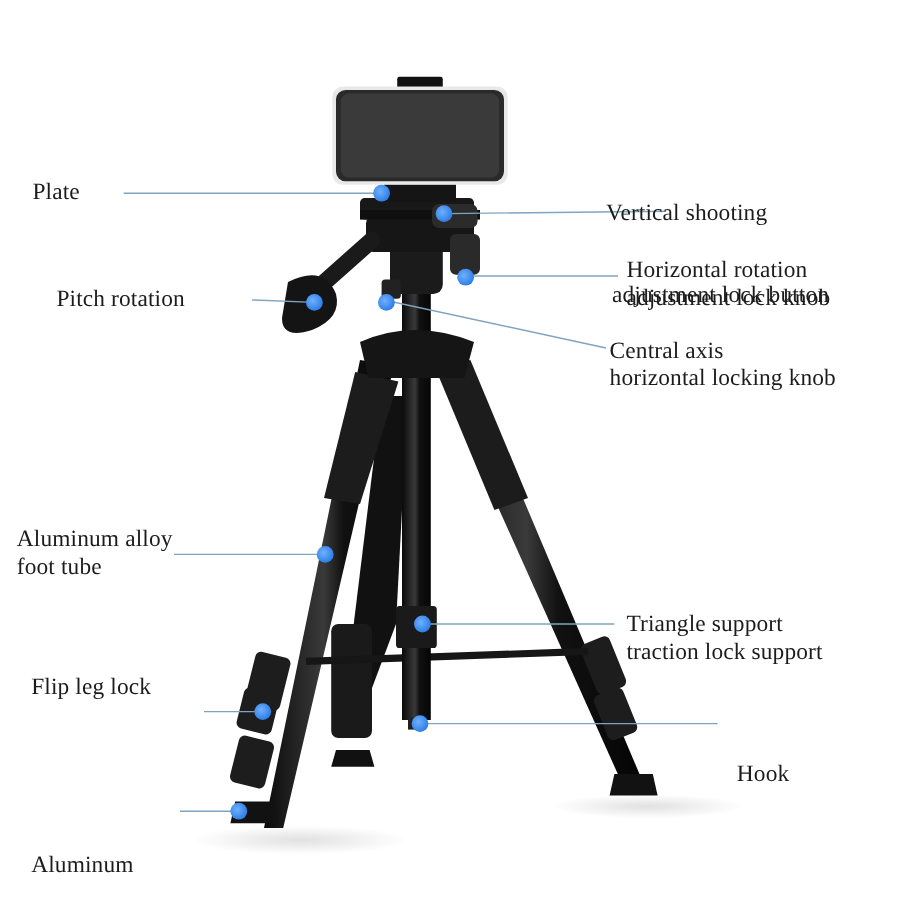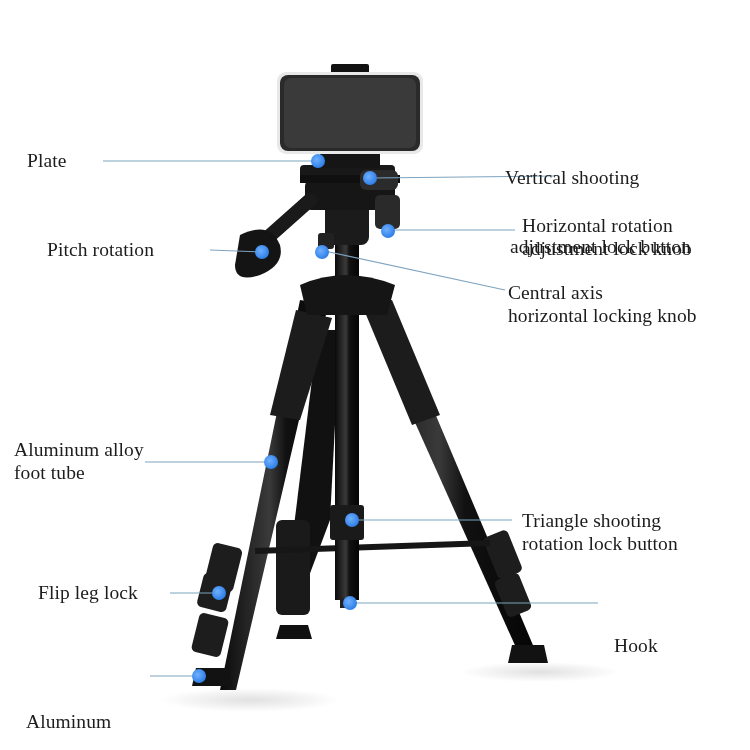--- a/index.html
+++ b/index.html
@@ -131,24 +131,24 @@
   </div>
   <div class="lbl" style="left:14px;top:438px;">
     <span>Aluminum alloy</span>
     <span>foot tube</span>
   </div>
   <div class="lbl" style="left:508px;top:281px;">
     <span>Central axis</span>
     <span>horizontal locking knob</span>
   </div>
   <div class="lbl" style="left:522px;top:509px;">
-    <span>Triangle shooting</span>
-    <span>rotation lock button</span>
+    <span>Triangle support</span>
+    <span>traction lock support</span>
   </div>
-  <div class="lbl" style="left:26px;top:581px;margin-left:12px;">
+  <div class="lbl" style="left:26px;top:561px;">
     <span>Flip leg lock</span>
   </div>
   <div class="lbl" style="left:614px;top:594px;margin-top:40px;">
     <span>Hook</span>
   </div>
   <div class="lbl" style="left:26px;top:664px;white-space:pre;">
     <span>Aluminum</span>
     
   </div>
 </div>

